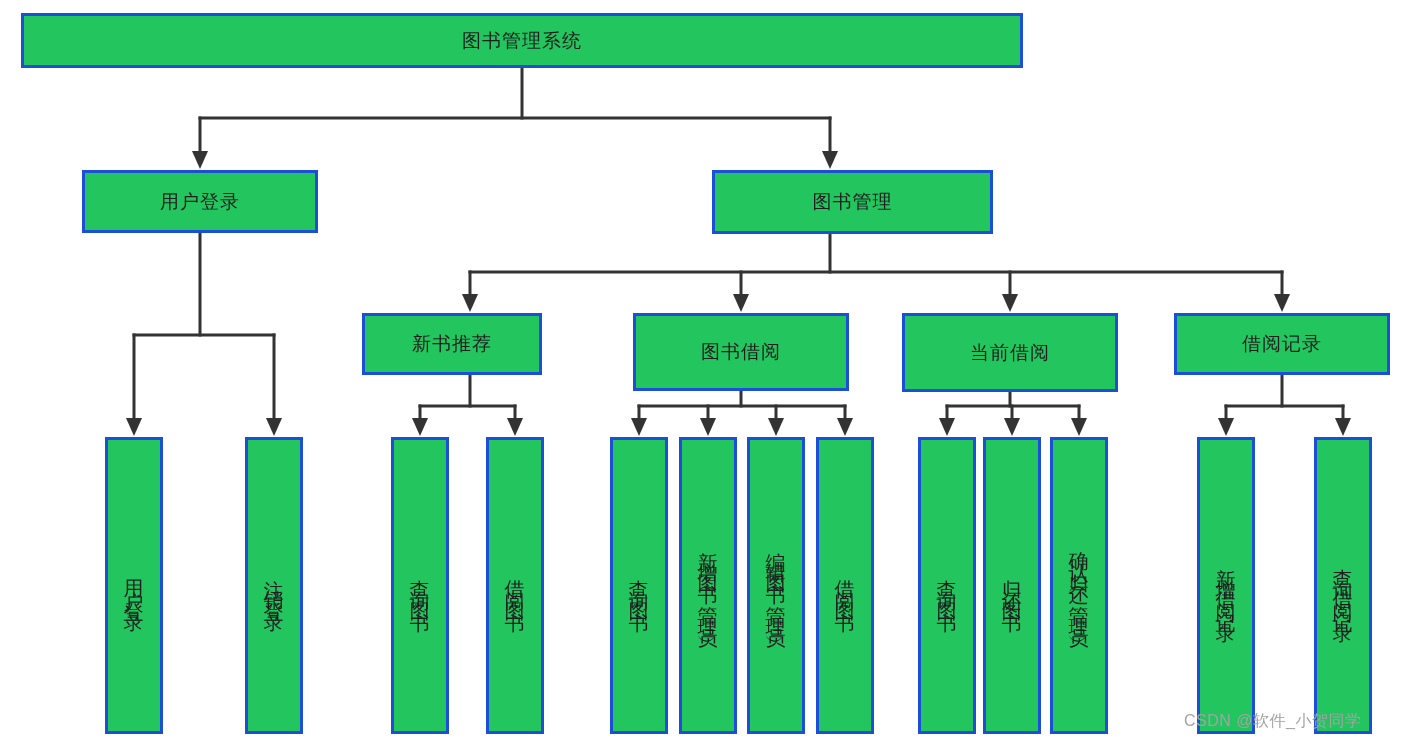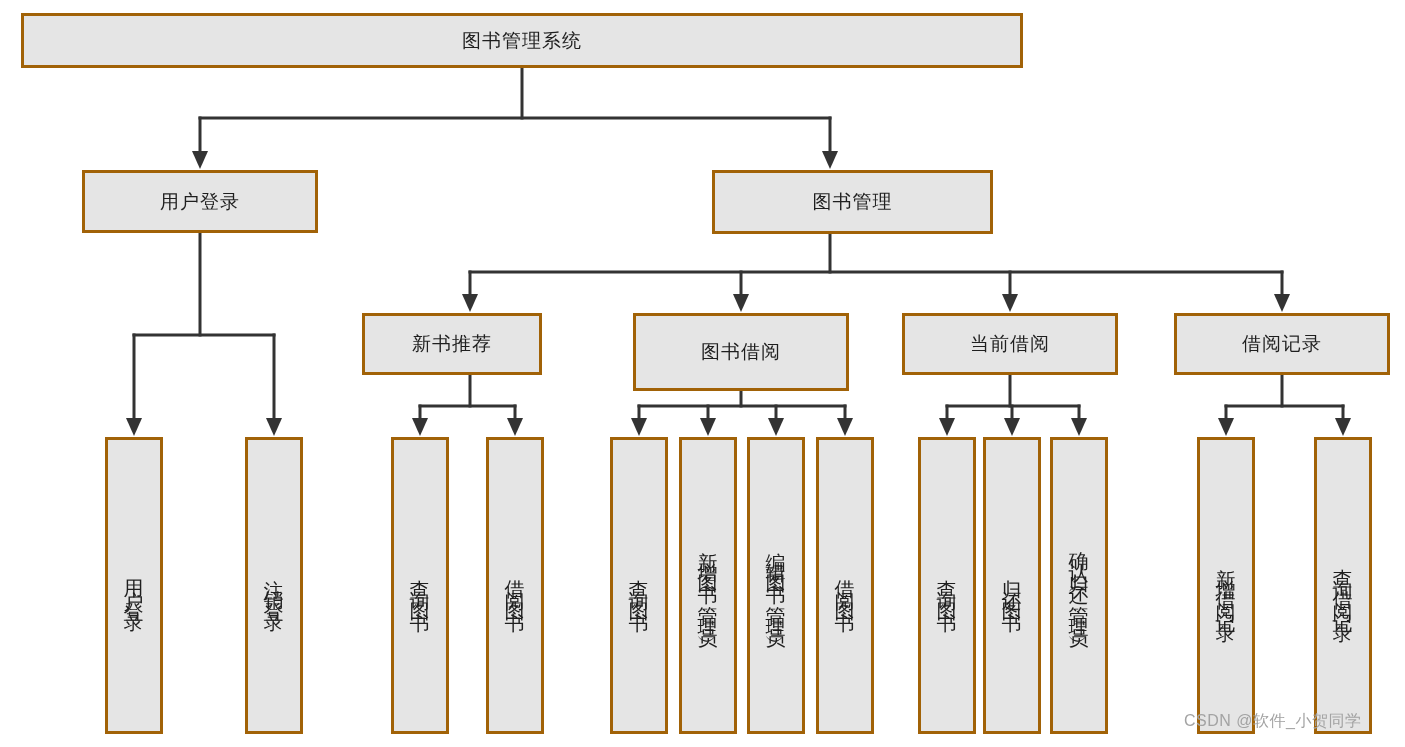--- a/index.html
+++ b/index.html
@@ -13,22 +13,22 @@
   }
   svg.connectors {
     position: absolute;
     left: 0; top: 0;
     width: 1405px; height: 747px;
     z-index: 1;
   }
   .node {
     position: absolute;
     box-sizing: border-box;
-    background: #e5e5e5;
-    border: 3px solid #a16207;
+    background: #22c55e;
+    border: 3px solid #1d4ed8;
     color: #1f1f1f;
     display: flex;
     align-items: center;
     justify-content: center;
     z-index: 2;
   }
   .h-node { font-size: 19px; letter-spacing: 1px; }
   .v-node .vtext {
     writing-mode: vertical-rl;
     text-orientation: upright;
@@ -132,21 +132,21 @@
   <div class="node h-node" style="left:712px;top:170px;width:281px;height:64px">
     <span>图书管理</span>
   </div>
 
   <div class="node h-node" style="left:362px;top:313px;width:180px;height:62px">
     <span>新书推荐</span>
   </div>
   <div class="node h-node" style="left:633px;top:313px;width:216px;height:78px">
     <span>图书借阅</span>
   </div>
-  <div class="node h-node" style="left:902px;top:313px;width:216px;height:62px">
+  <div class="node h-node" style="left:902px;top:313px;width:216px;height:79px">
     <span>当前借阅</span>
   </div>
   <div class="node h-node" style="left:1174px;top:313px;width:216px;height:62px">
     <span>借阅记录</span>
   </div>
 
   <div class="node v-node" style="left:105px;top:437px;width:58px;height:297px">
     <span class="vtext">用户登录</span>
   </div>
   <div class="node v-node" style="left:245px;top:437px;width:58px;height:297px">

